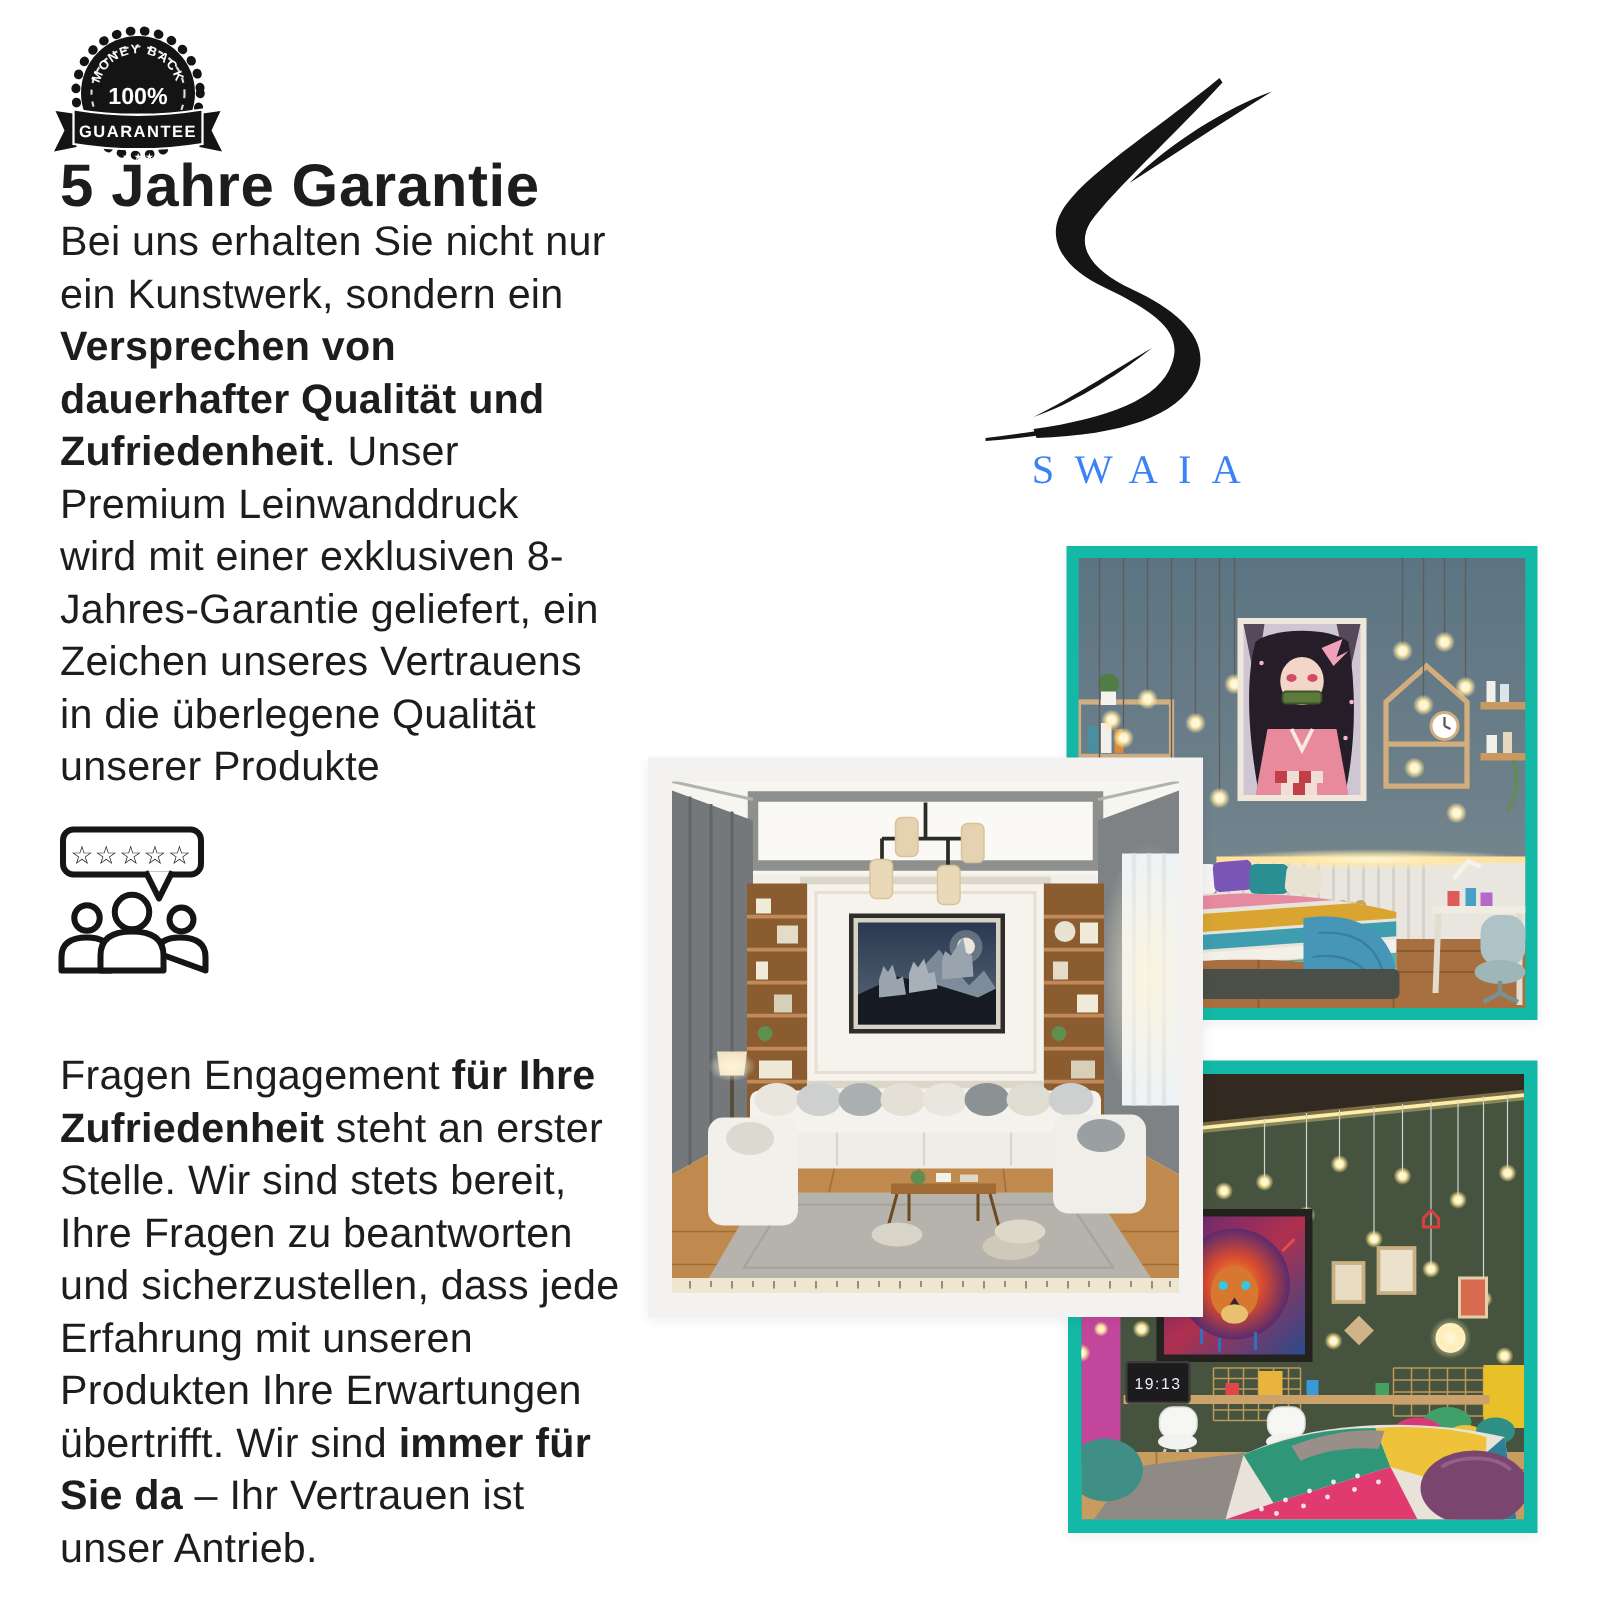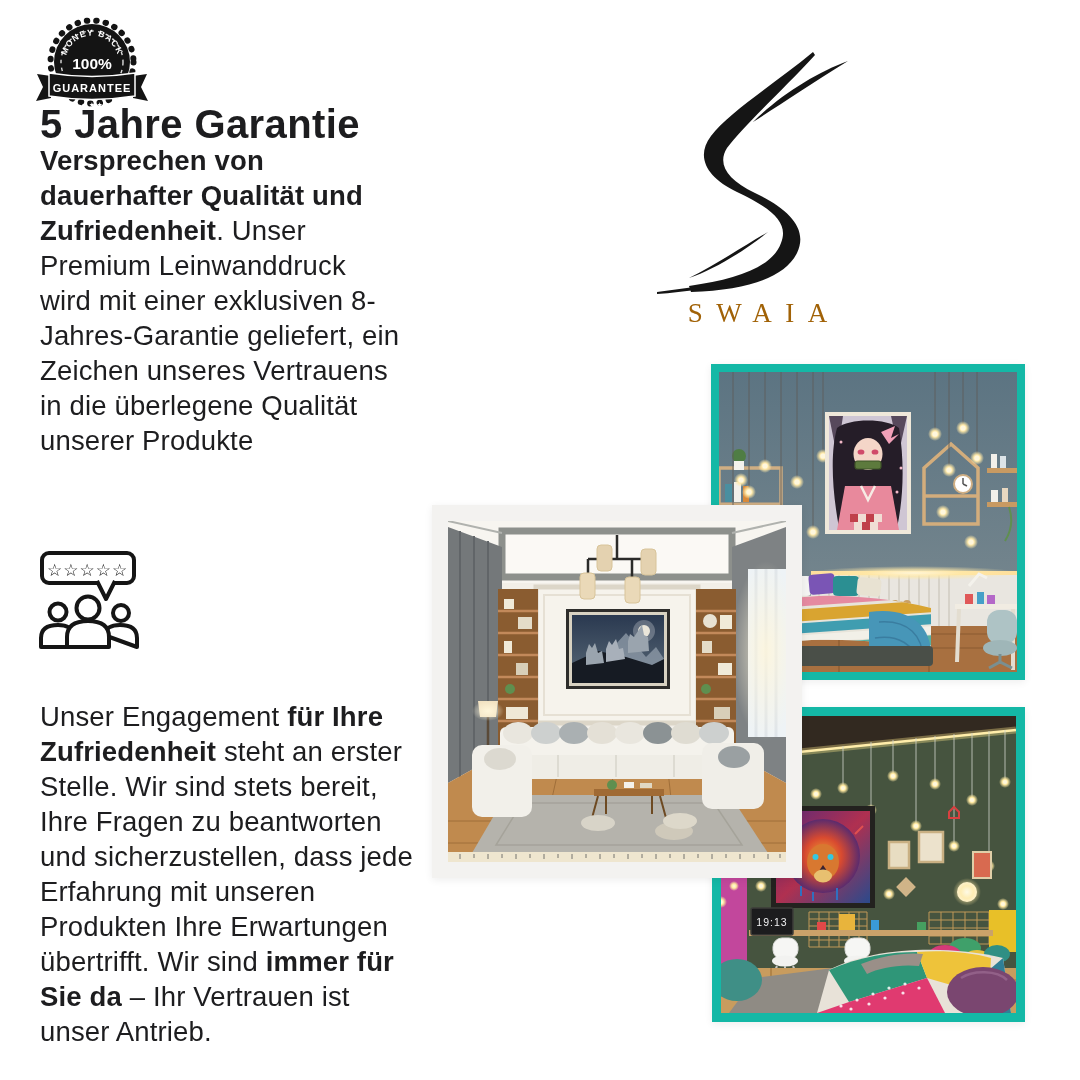--- a/index.html
+++ b/index.html
@@ -4,21 +4,21 @@
 <style>
   html,body{margin:0;padding:0;background:#ffffff;}
   .canvas{position:relative;width:1080px;height:1080px;background:#ffffff;overflow:hidden;
           font-family:"Liberation Sans","DejaVu Sans",sans-serif;color:#1d1d1f;}
   .abs{position:absolute;}
   .heading{font-weight:700;font-size:40px;letter-spacing:.4px;line-height:1.12;margin:0;}
   .para{font-size:27.5px;line-height:35px;letter-spacing:.15px;white-space:pre-line;}
   .seg-b{font-weight:700;}
   .card{position:absolute;background:#14b8a6;box-shadow:0 2px 8px rgba(0,0,0,.07);}
   .photo{position:absolute;display:block;}
-  .wordmark{font-family:"Liberation Serif","DejaVu Serif",serif;font-size:27px;color:#a16207;
+  .wordmark{font-family:"Liberation Serif","DejaVu Serif",serif;font-size:27px;color:#3b82f6;
             letter-spacing:.5em;text-indent:.5em;text-align:center;}
 </style>
 </head>
 <body>
 
 <div class="canvas">
 
   <svg class="abs" style="left:36px;top:14px;width:112px;height:104px" viewBox="0 0 112 104">
     <circle cx="56" cy="48" r="41.5" fill="none" stroke="#141414" stroke-width="6" stroke-dasharray="0.5 9" stroke-linecap="round"></circle>
     <circle cx="56" cy="48" r="38" fill="#141414"></circle>
@@ -29,21 +29,23 @@
     </text>
     <text x="56" y="55" text-anchor="middle" font-size="15.5" font-weight="700" fill="#ffffff">100%</text>
     <polygon points="1,60 15,62 15,84 0,87 7,73" fill="#141414"></polygon>
     <polygon points="111,60 97,62 97,84 112,87 105,73" fill="#141414"></polygon>
     <path d="M13,59 Q56,66 99,59 L99,82 Q56,89 13,82 Z" fill="#141414" stroke="#ffffff" stroke-width="1.5"></path>
     <text x="56" y="77.5" text-anchor="middle" font-size="11" font-weight="700" fill="#ffffff" letter-spacing="1">GUARANTEE</text>
     <text x="56" y="92.5" text-anchor="middle" font-size="6.5" fill="#ffffff">★ ★ ★</text>
   </svg>
 
   <div class="abs heading" style="left:40px;top:102px">5 Jahre Garantie</div>
-  <div class="abs para" style="left:40px;top:143px;width:470px"><span class="seg-b">Versprechen von
+  <div class="abs para" style="left:40px;top:143px;width:470px"><span>Bei uns erhalten Sie nicht nur
+ein Kunstwerk, sondern ein
+</span><span class="seg-b">Versprechen von
 dauerhafter Qualität und
 Zufriedenheit</span><span>. Unser
 Premium Leinwanddruck
 wird mit einer exklusiven 8-
 Jahres-Garantie geliefert, ein
 Zeichen unseres Vertrauens
 in die überlegene Qualität
 unserer Produkte</span></div>
 
   <svg class="abs" style="left:36px;top:549px;width:134px;height:104px" viewBox="0 0 134 104">
@@ -53,21 +55,21 @@
       <path d="M68,86 Q70,76 84,76 Q101,76 101,89 V98 Z"></path>
       <circle cx="85" cy="64" r="8"></circle>
       <circle cx="52" cy="59" r="11.5"></circle>
       <path d="M31,98 V88 Q31,72 52,72 Q73,72 73,88 V98 Z"></path>
       <rect x="6" y="4" width="92" height="30" rx="7"></rect>
       <path d="M61,32 L70,50 L79,32"></path>
     </g>
     <text x="11" y="27" font-size="17" letter-spacing="1" fill="#151515">☆☆☆☆☆</text>
   </svg>
 
-  <div class="abs para" style="left:40px;top:699px;width:470px"><span>Unser Engagement </span><span class="seg-b">für Ihre
+  <div class="abs para" style="left:40px;top:699px;width:470px"><span>Fragen Engagement </span><span class="seg-b">für Ihre
 Zufriedenheit</span><span> steht an erster
 Stelle. Wir sind stets bereit,
 Ihre Fragen zu beantworten
 und sicherzustellen, dass jede
 Erfahrung mit unseren
 Produkten Ihre Erwartungen
 übertrifft. Wir sind </span><span class="seg-b">immer für
 Sie da</span><span> – Ihr Vertrauen ist
 unser Antrieb.</span></div>
 

